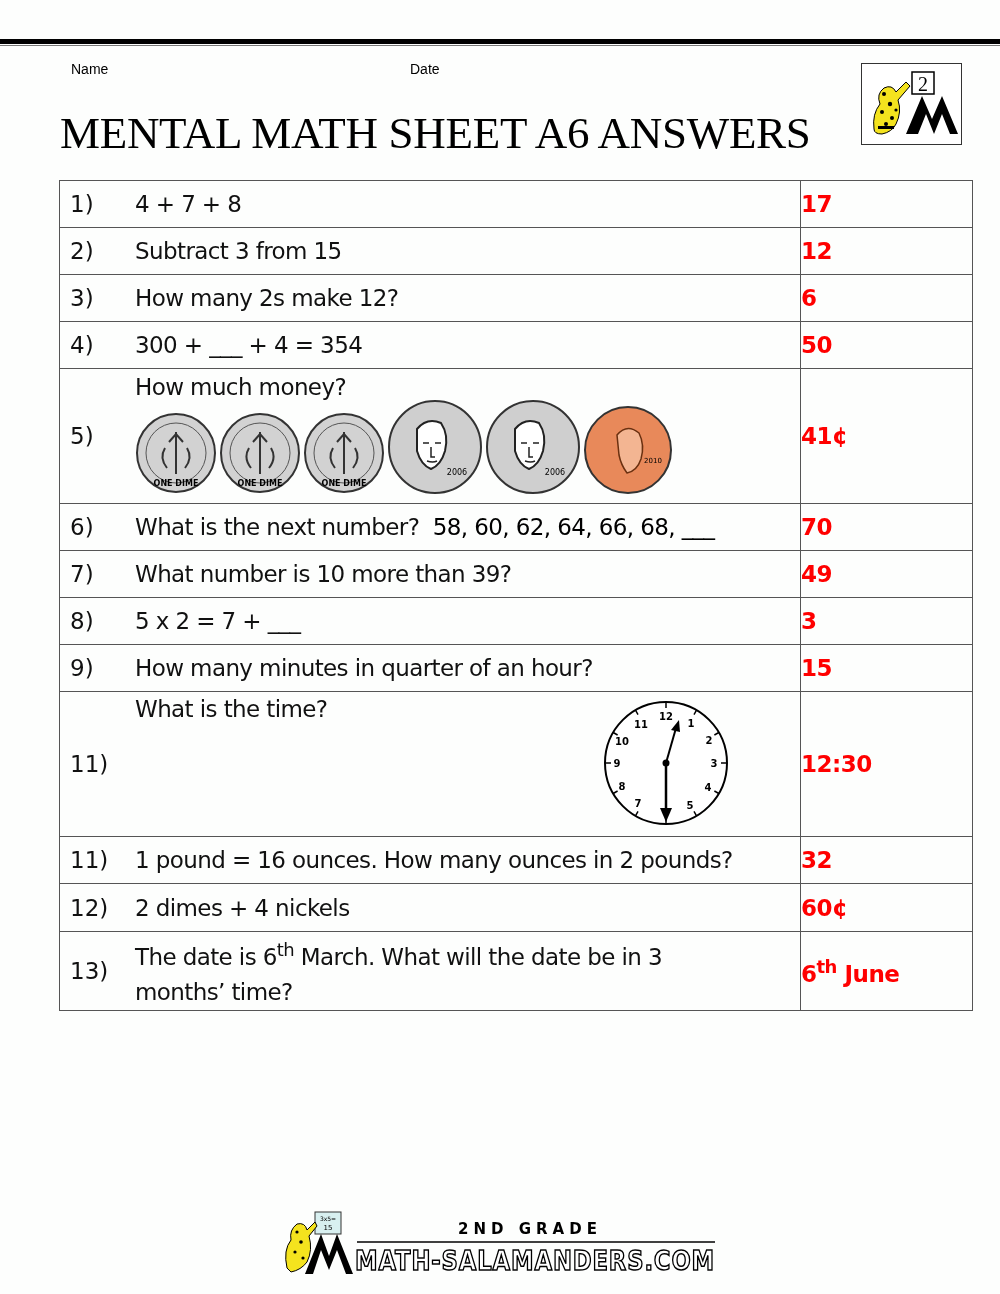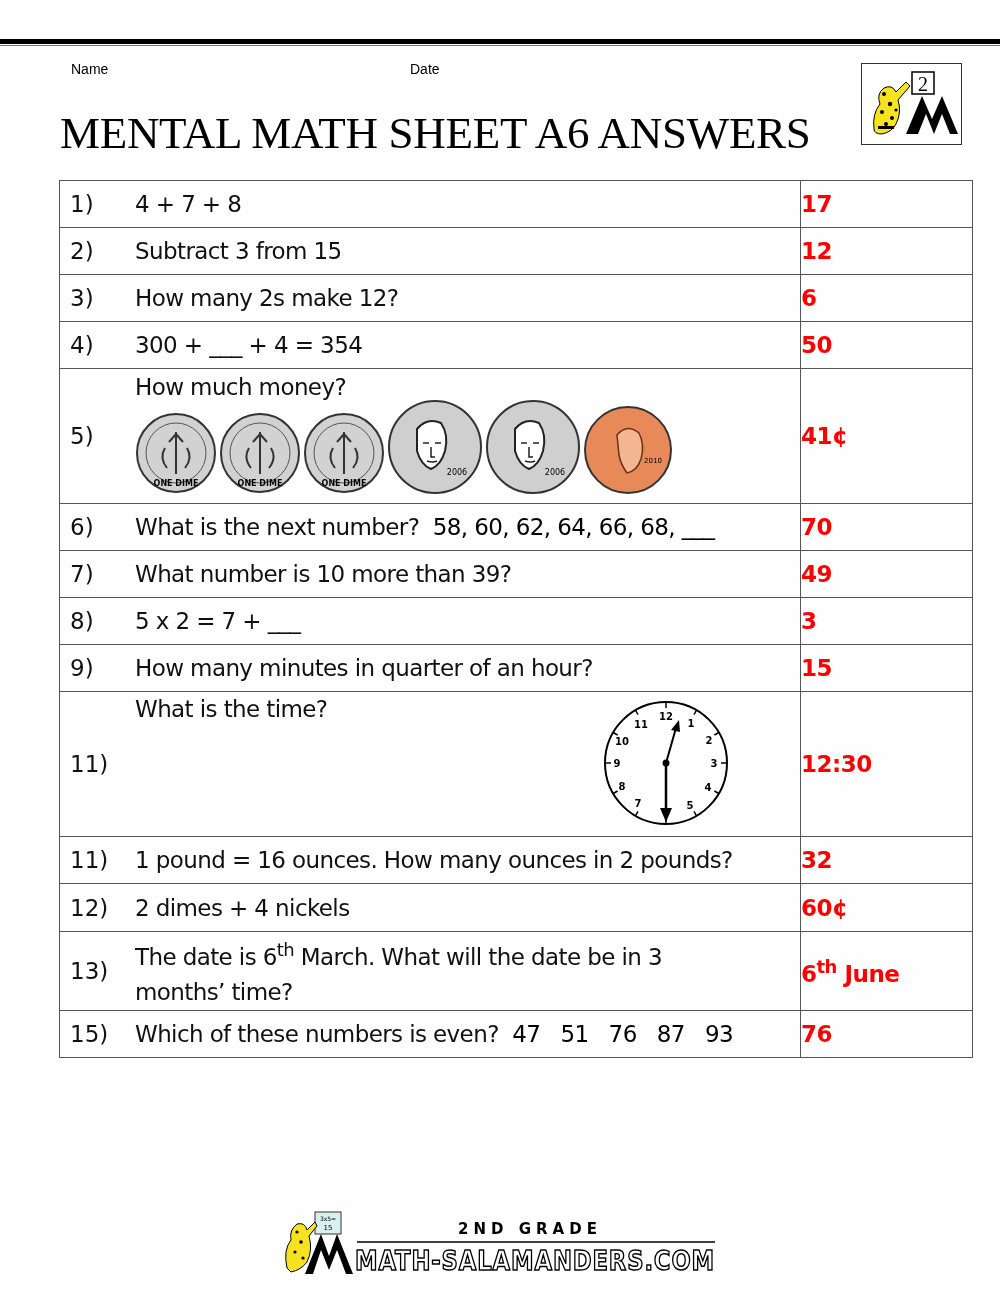--- a/index.html
+++ b/index.html
@@ -222,27 +222,20 @@
         </td>
       <td class="a">60¢</td>
     </tr>
     <tr style="height:72px">
       <td class="q">
         <span class="num">13)</span>
         <div class="text" style="line-height:35px"><span>The date is 6</span><sup>th</sup><span> March. What will the date be in 3</span><br><span>months’ time?</span></div>
       </td>
       <td class="a"><span>6</span><sup>th</sup><span> June</span></td>
     </tr>
-    <tr style="height:47px">
-      <td class="q">
-          <span class="num">15)</span>
-          <div class="text"><span>Which of these numbers is even?</span>&nbsp; <span class="bold" style="white-space:pre">47   51   76   87   93</span></div>
-        </td>
-      <td class="a">76</td>
-    </tr>
   </tbody>
 </table>
 
 <div class="footer">
   <svg width="460" height="70" viewBox="0 0 460 70">
     <g>
       <rect x="40" y="2" width="26" height="22" fill="#d8f0f0" stroke="#333" stroke-width="1"></rect>
       <text x="53" y="11" font-size="6" text-anchor="middle" font-family="DejaVu Sans, sans-serif">3x5=</text>
       <text x="53" y="20" font-size="7" text-anchor="middle" font-family="DejaVu Sans, sans-serif">15</text>
       <path d="M12 58 Q8 40 16 30 Q14 20 22 14 Q30 12 32 20 L40 12 L42 16 L34 26 Q38 40 32 52 Q26 60 16 62 Z" fill="#f4e31e" stroke="#000" stroke-width="1"></path>

